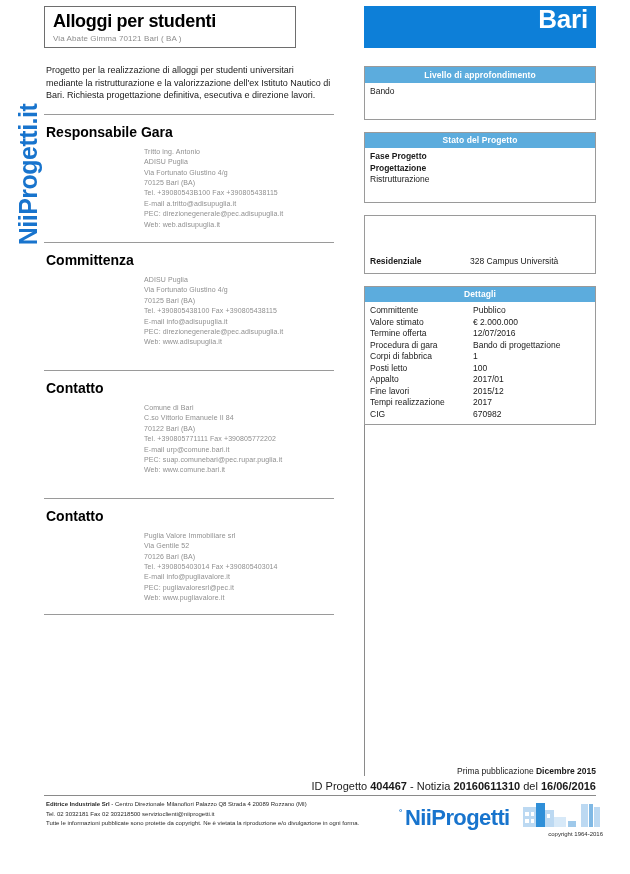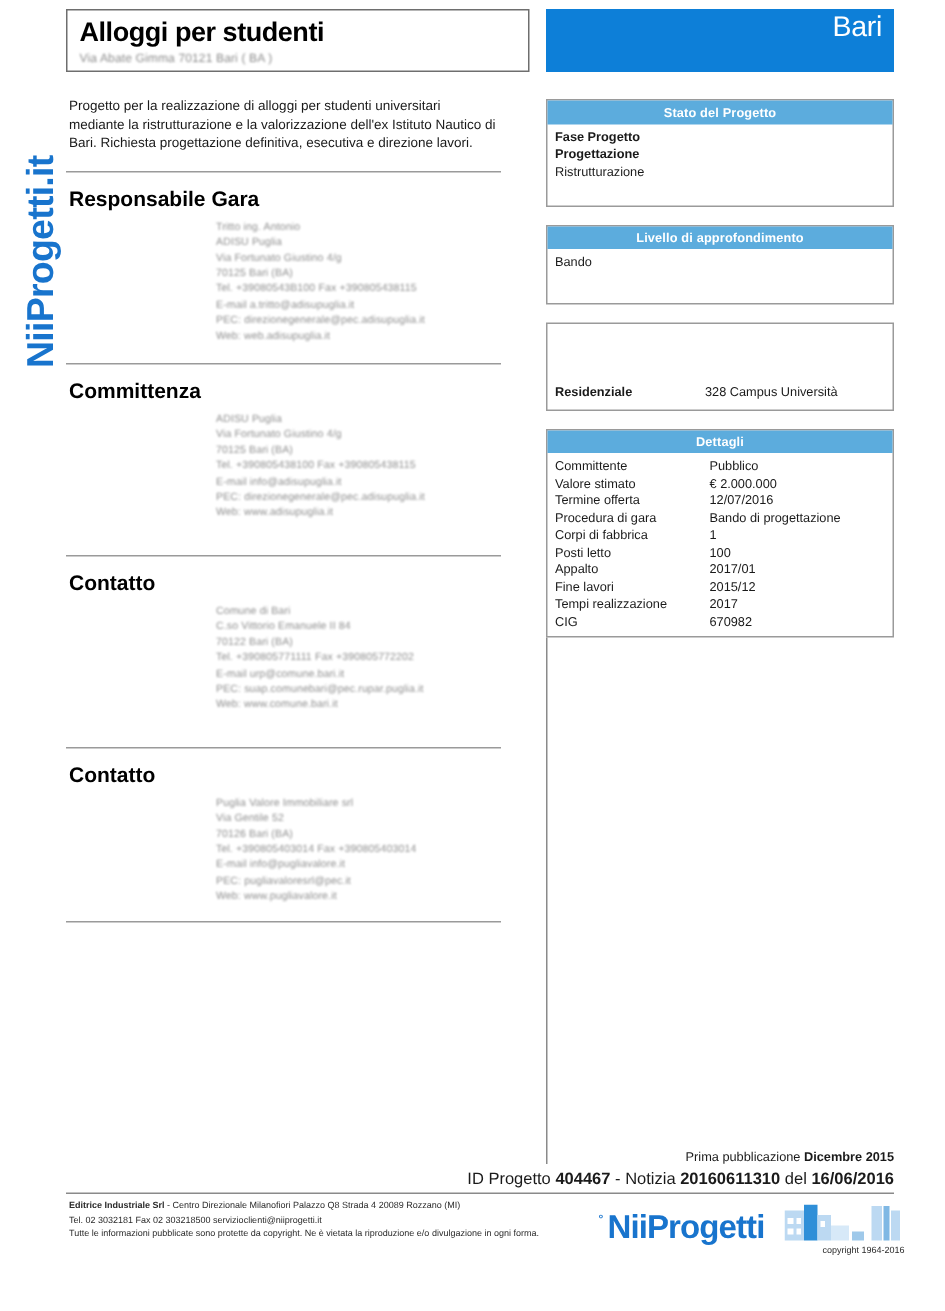--- a/index.html
+++ b/index.html
@@ -53,21 +53,21 @@
     position: absolute;
     left: 0;
     top: 6px;
     width: 552px;
     height: 44px;
   }
   .title-box {
     position: absolute;
     left: 0;
     top: 0;
-    width: 309px;
+    width: 252px;
     height: 42px;
     border: 1px solid #6e6e6e;
     box-sizing: border-box;
     padding: 4px 8px 0 8px;
   }
   .doc-title {
     font-size: 18px;
     font-weight: bold;
     line-height: 20px;
     color: #000;
@@ -85,22 +85,22 @@
     left: 320px;
     top: 0;
     width: 232px;
     height: 42px;
     background: #0d7fd8;
     box-sizing: border-box;
     padding: 2px 8px 0 0;
     text-align: right;
   }
   .region-name {
-    font-size: 19px;
-    font-weight: normal;
+    font-size: 26px;
+    font-weight: bold;
     color: #ffffff;
     line-height: 22px;
     letter-spacing: -0.2px;
   }
   .region-sub {
     font-size: 9px;
     font-weight: bold;
     color: #ffffff;
     line-height: 11px;
   }
@@ -370,33 +370,33 @@
       </div>
       <div class="contact-spacer" style="height:10px"></div>
     </div>
     <div class="hrule"></div>
   </div>
 
   <div class="v-divider"></div>
 
   <div class="right-col">
 
+    <div class="panel panel-livello">
+      <div class="panel-head">Livello di approfondimento</div>
+      <div class="panel-body">
+        <div>Bando</div>
+      </div>
+    </div>
+
     <div class="panel panel-status">
       <div class="panel-head">Stato del Progetto</div>
       <div class="panel-body">
         <div class="bold">Fase Progetto</div>
         <div class="bold">Progettazione</div>
         <div>Ristrutturazione</div>
-      </div>
-    </div>
-
-    <div class="panel panel-livello">
-      <div class="panel-head">Livello di approfondimento</div>
-      <div class="panel-body">
-        <div>Bando</div>
       </div>
     </div>
 
     <div class="panel panel-categorie">
       <div class="panel-body">
         <div class="cat-row">
           <div class="cat-key">Residenziale</div>
           <div class="cat-val">328 Campus Università</div>
         </div>
       </div>

